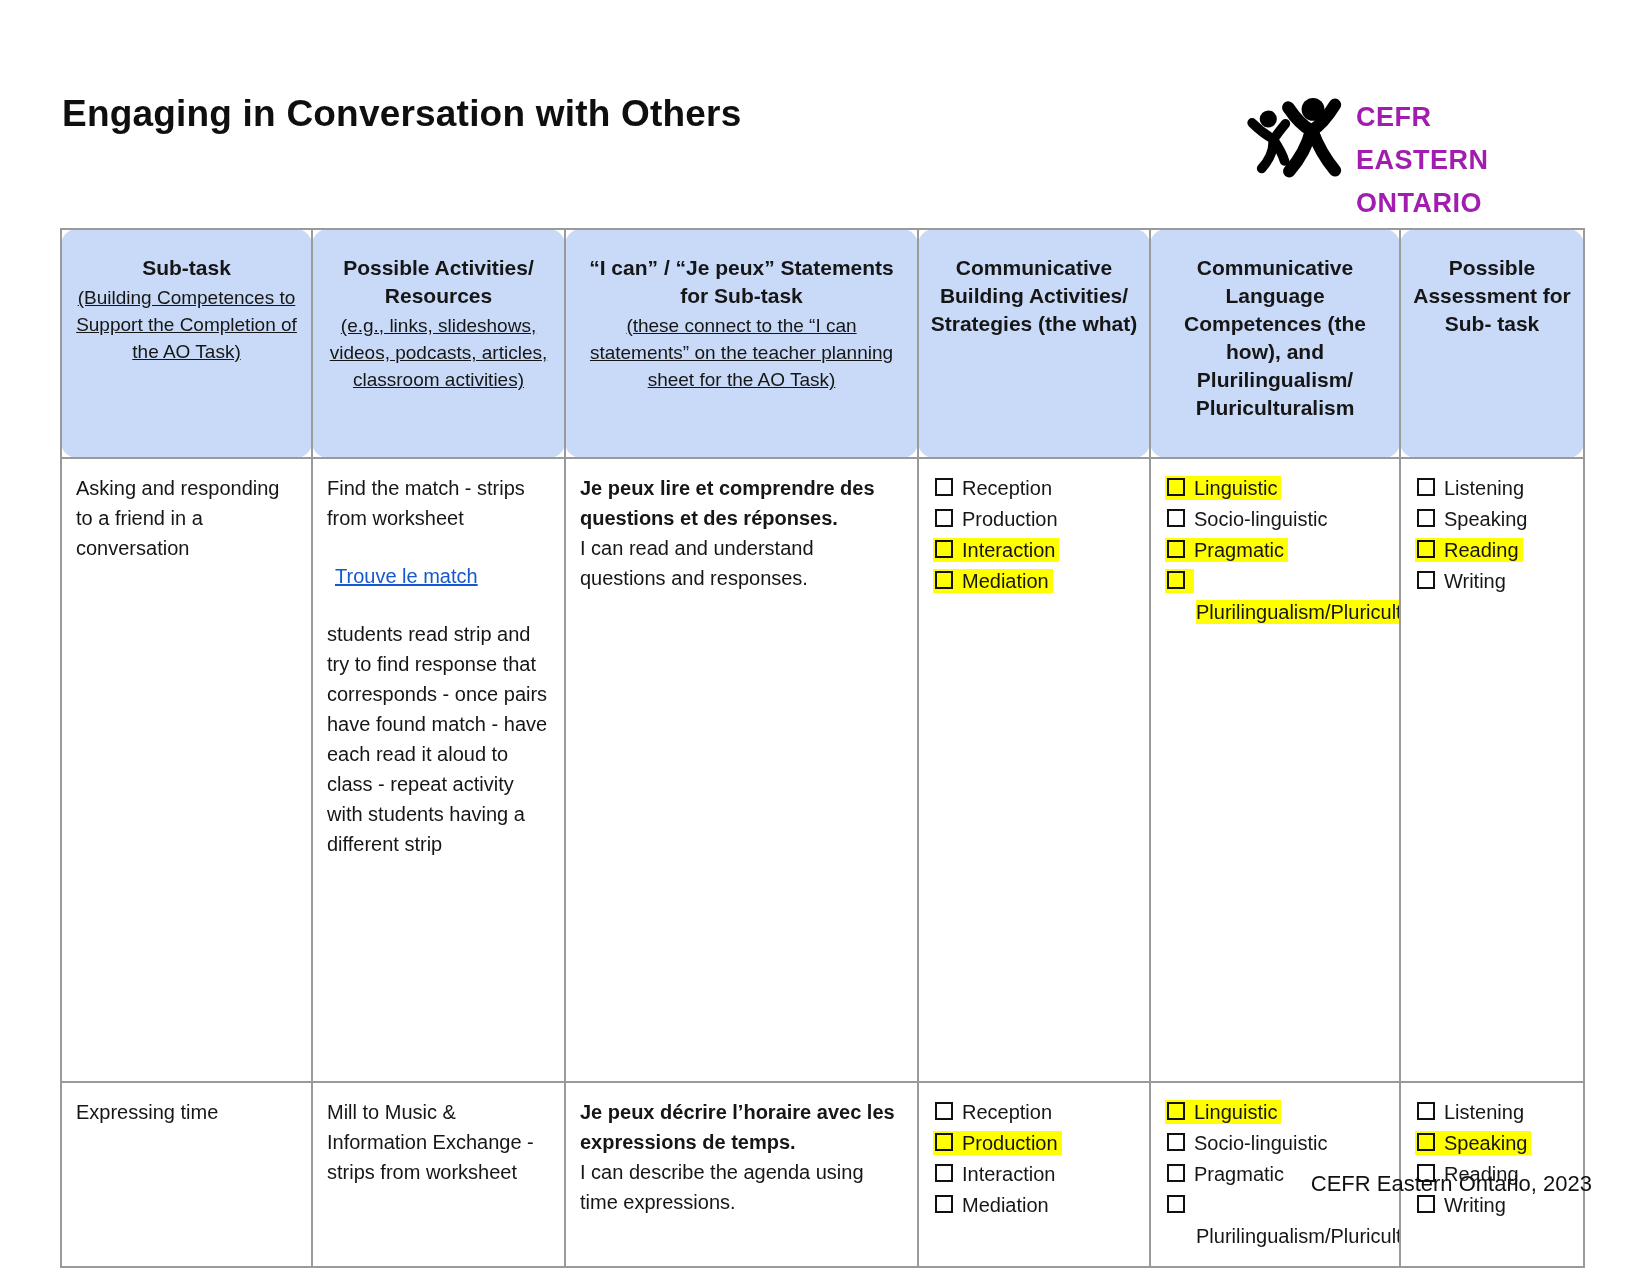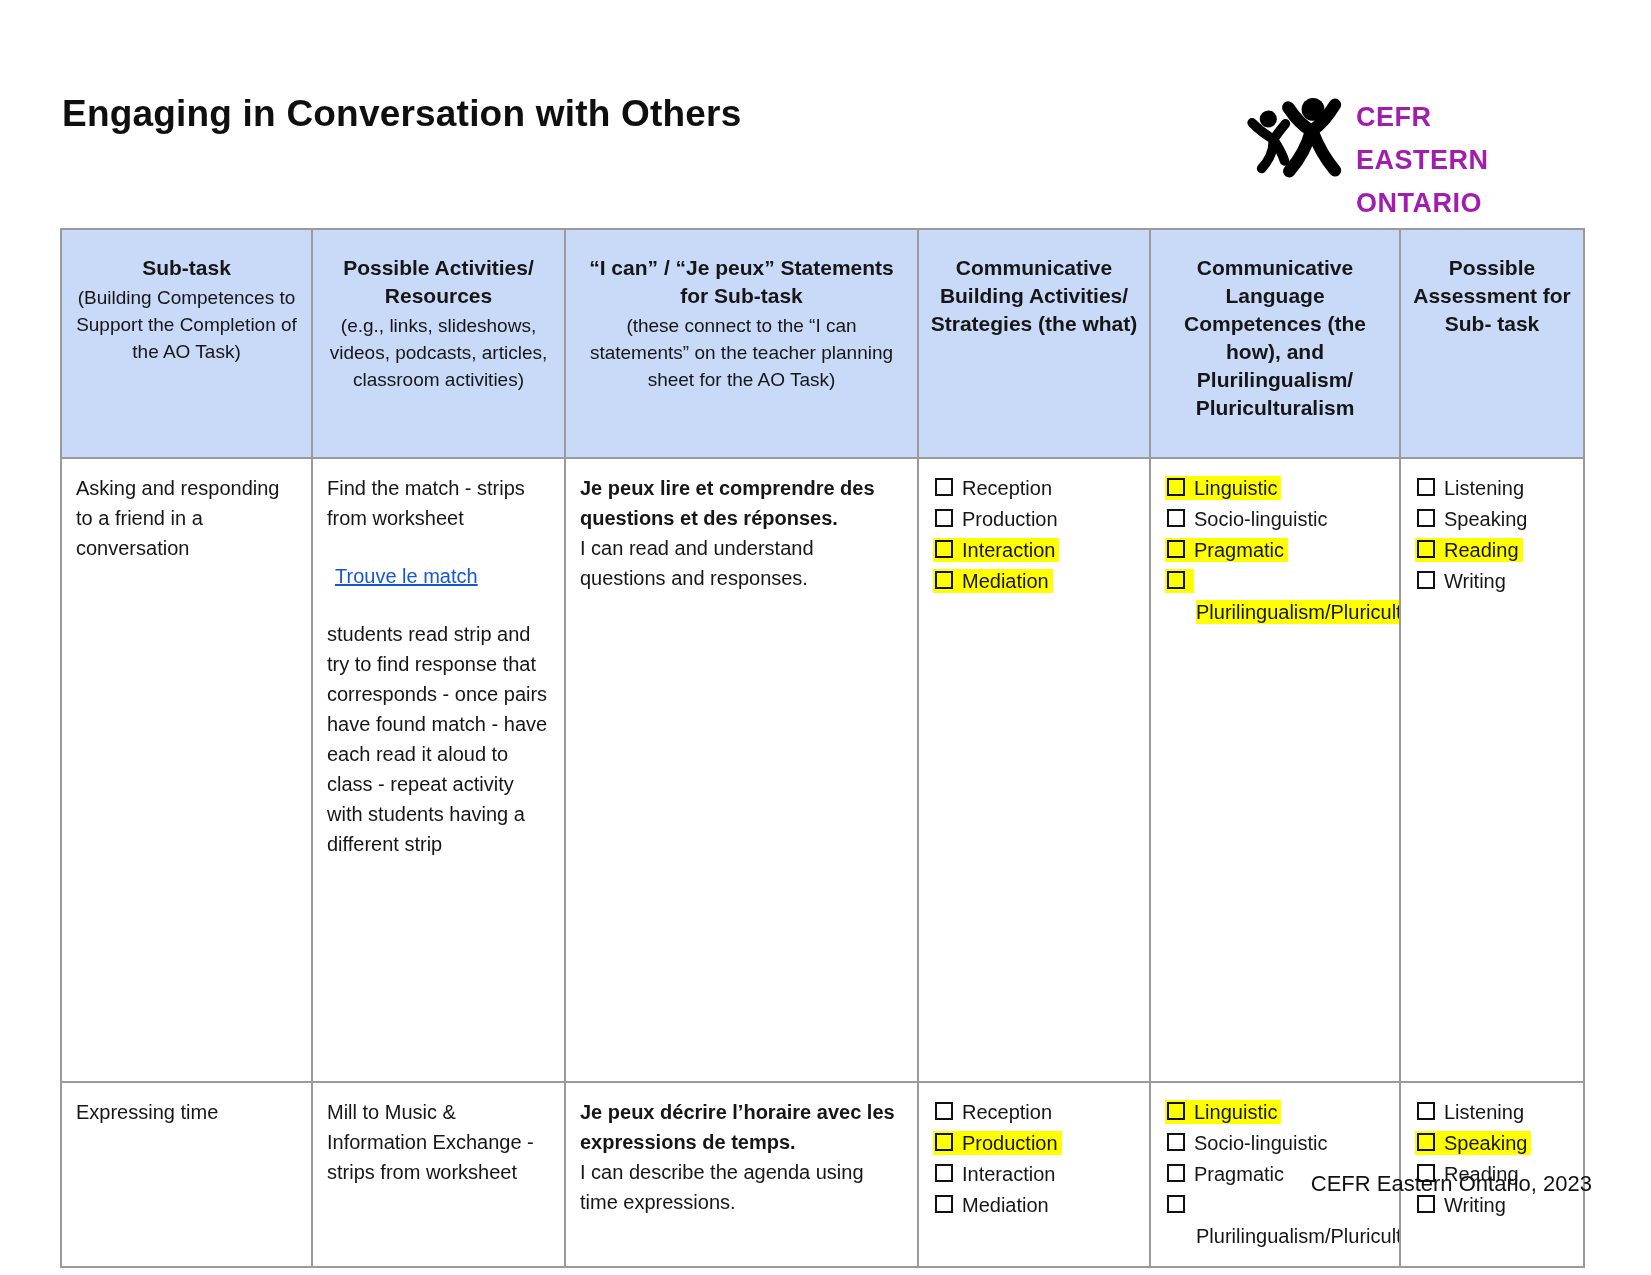--- a/index.html
+++ b/index.html
@@ -31,27 +31,28 @@
   table.subtasks th, table.subtasks td {
     border:2px solid var(--c-border, #9a9a9a);
     vertical-align:top;
     overflow:hidden;
   }
   table.subtasks th {
     background: var(--c-header_bg, #c9daf8);
     text-align:center;
     padding:24px 10px 10px 10px;
     font-weight:400;
+    border-radius:16px;
   }
   thead tr { height:229px; }
   tbody tr.row-1 { height:624px; }
   tbody tr.row-2 { height:175px;margin-left:18px; }
 
   .h-title { font-size:21px; font-weight:700; line-height:28px; }
-  .h-sub   { font-size:19px; font-weight:400; line-height:27px; margin-top:2px; }
+  .h-sub   { font-size:19px; font-weight:400; line-height:27px; margin-top:2px;text-decoration:underline; }
 
   table.subtasks td { padding:14px 14px; font-size:20px; line-height:30px; }
 
   .para { margin:0; }
   .para + .para { margin-top:28px; }
   .fr { font-weight:700; }
   .en { font-weight:400; }
 
   a.doc-link { color:var(--c-link, #1155cc); text-decoration:underline; cursor:pointer;margin-left:8px; }
 

